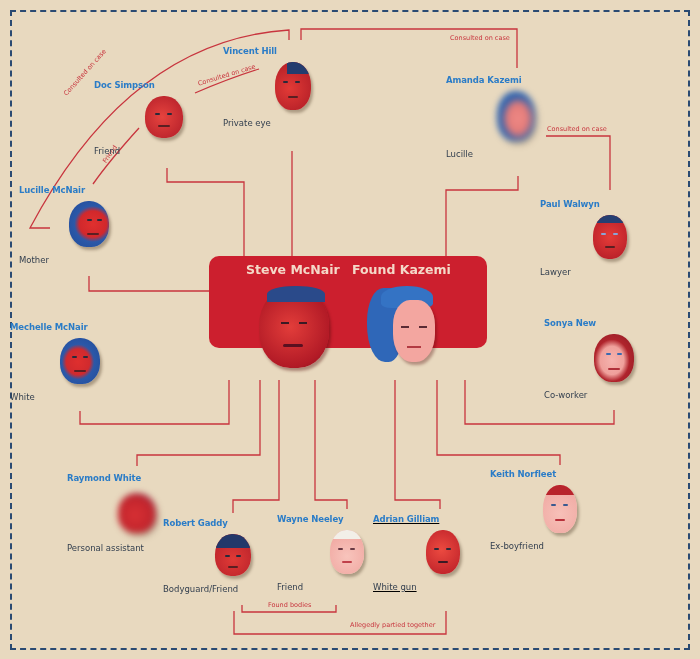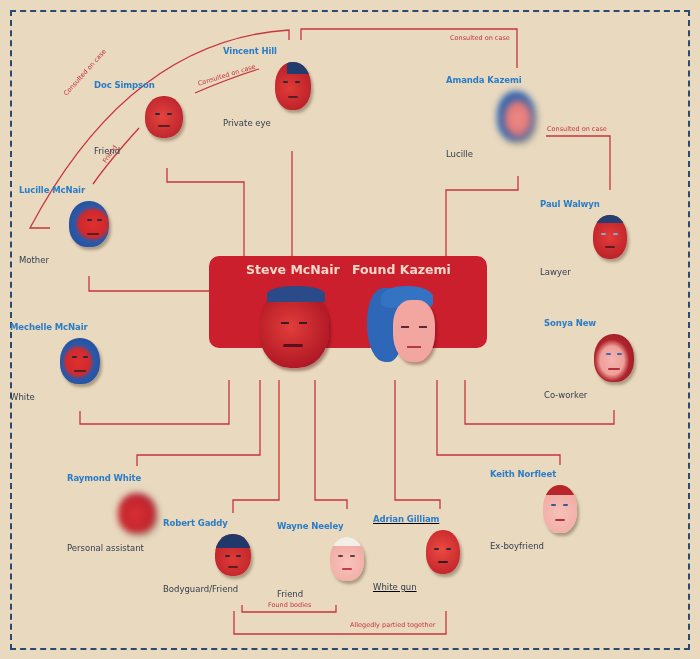--- a/index.html
+++ b/index.html
@@ -205,21 +205,21 @@
   <div class="name">Robert Gaddy</div>
   <div class="face" style="width:36px; height:42px; background: radial-gradient(circle at 50% 60%, #e03a36, #b01c28);">
     <div class="hair" style="height:14px; background:#22386a; border-radius:50% 60% 10% 10%;"></div>
     <div class="eye" style="left:10px; top:50%;"></div>
       <div class="eye" style="left:21px; top:50%;"></div>
       <div class="mouth" style="top:76%;"></div>
   </div>
   <div class="role">Bodyguard/Friend</div>
 </div>
 
-<div class="node" style="left:347px; top:514px;margin-top:7px;">
+<div class="node" style="left:347px; top:514px;">
   <div class="name">Wayne Neeley</div>
   <div class="face" style="width:34px; height:44px; background: radial-gradient(circle at 50% 60%, #f8c4bc, #eea09a);">
     <div class="hair" style="height:9px; background:#f2efe8;"></div>
     <div class="eye" style="left:8px; background:#6a3a44;"></div>
       <div class="eye" style="left:20px; background:#6a3a44;"></div>
       <div class="mouth" style="background:#c0404a;"></div>
   </div>
   <div class="role">Friend</div>
 </div>
 

